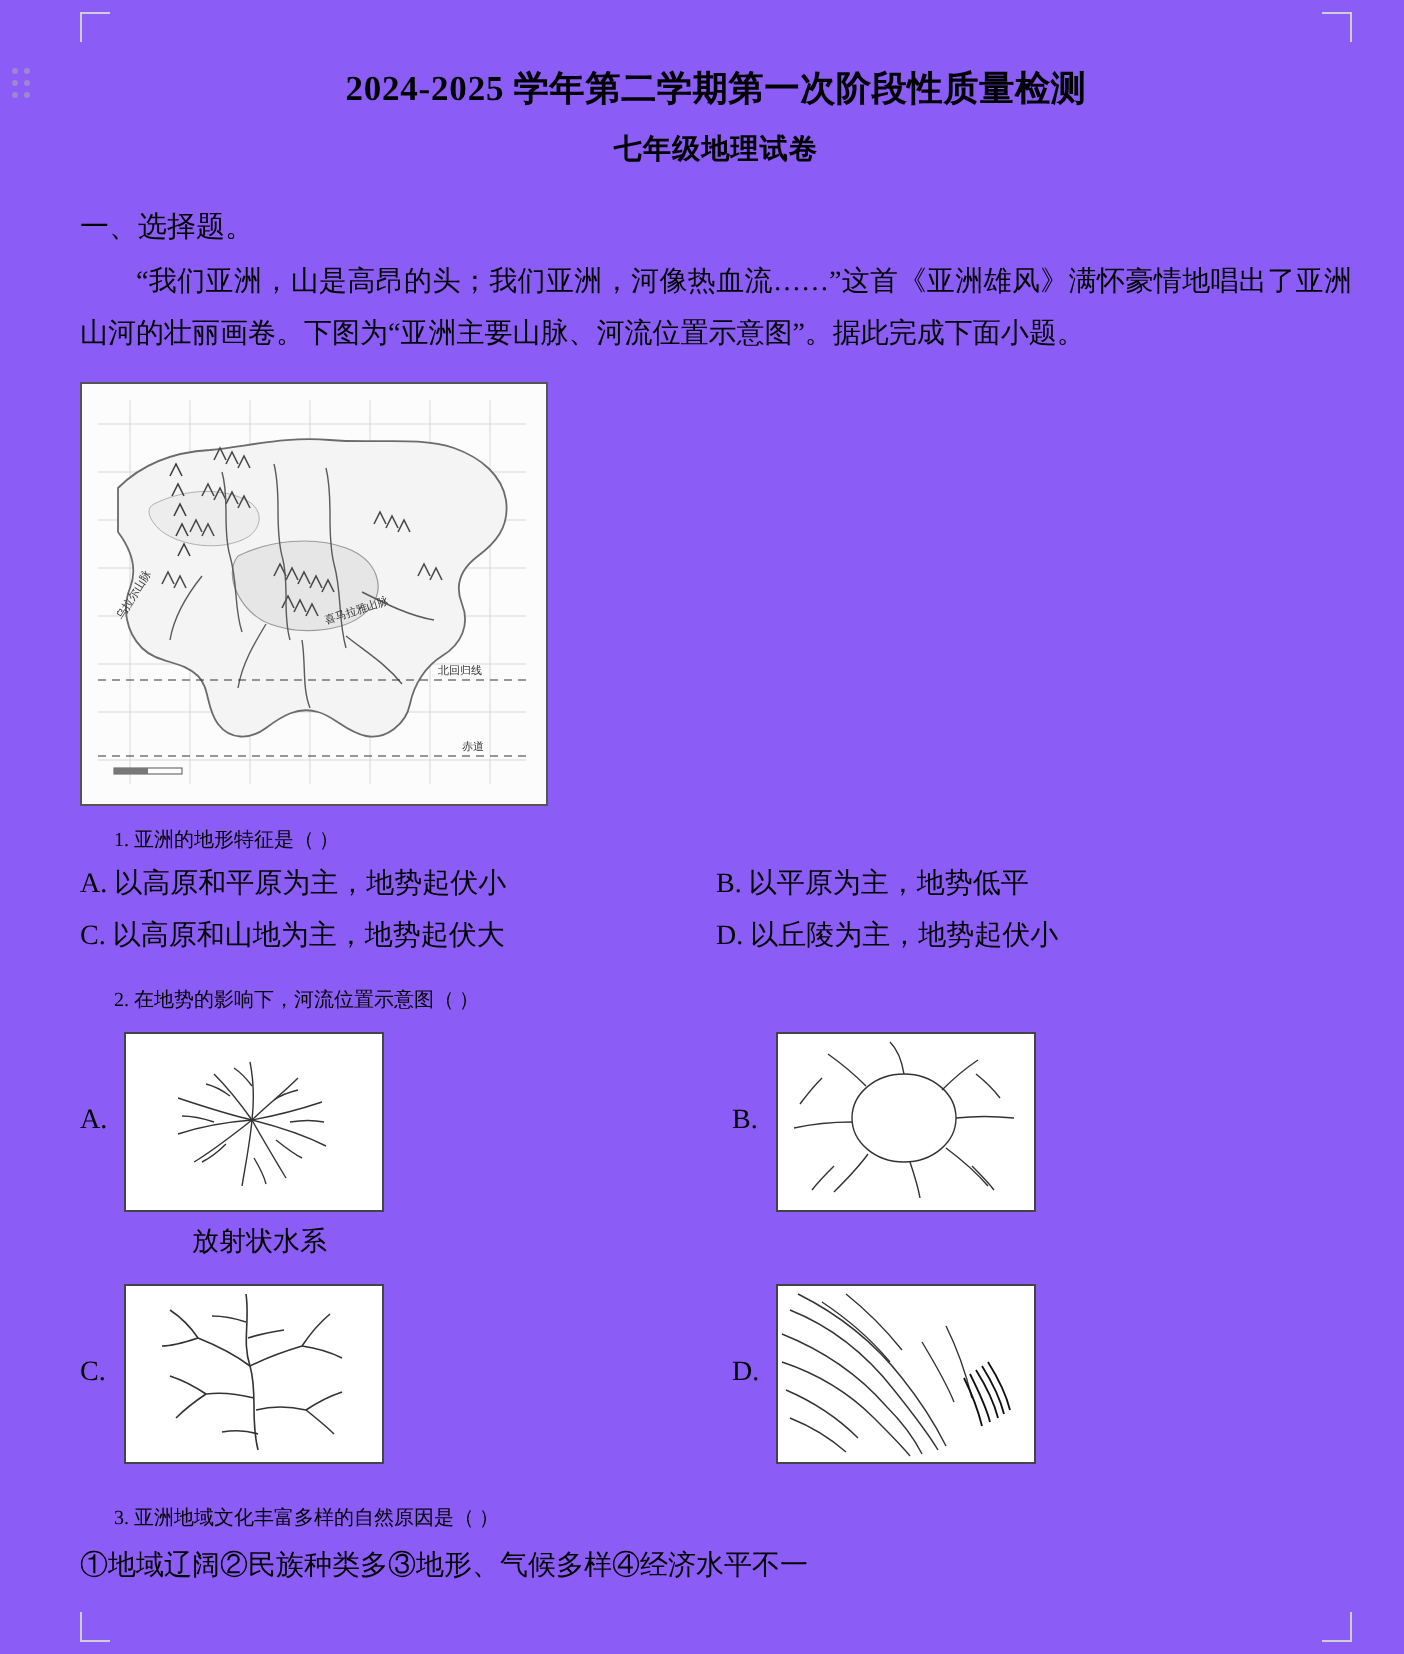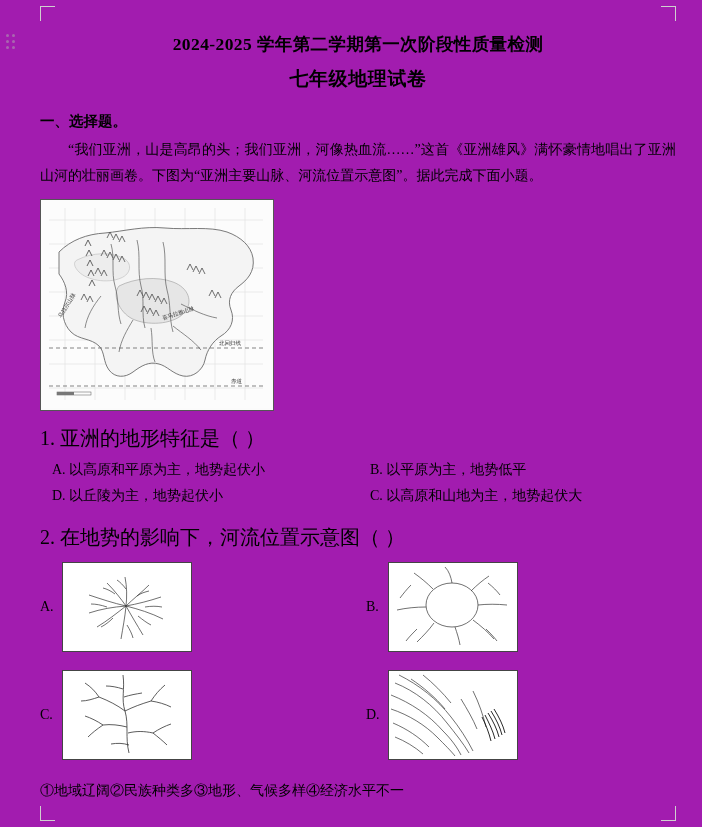--- a/index.html
+++ b/index.html
@@ -10,21 +10,21 @@
   body {
     width: 702px;
     height: 827px;
     font-family: "Liberation Serif", serif;
     overflow: hidden;
   }
   .page {
     position: relative;
     width: 702px;
     height: 827px;
-    background: #a21caf;
+    background: #8b5cf6;
     box-sizing: border-box;
   }
   
   .crop {
     position: absolute;
     width: 14px;
     height: 14px;
     border: 0 solid #cfcfcf;
   }
   .crop.tl { top: 6px; left: 40px; border-left-width: 1px; border-top-width: 1px; }
@@ -64,51 +64,51 @@
     font-weight: bold;
     margin: 0;
     color: #000;
   }
   h1.title {
     font-size: 17.5px;
     letter-spacing: .4px;
     padding: 6px 0 4px;
   }
   h2.subtitle {
-    font-size: 19px;
+    font-size: 14px;
     letter-spacing: .6px;
     padding: 6px 0 10px;
   }
 
   .section-head {
     font-size: 14.5px;
-    font-weight: bold;
+    font-weight: normal;
     margin: 10px 0 6px;
   }
 
   .para {
     font-size: 14px;
     line-height: 1.85;
     text-indent: 2em;
     margin: 0;
     text-align: justify;
     font-family: Liberation Serif, serif;
   }
 
   .q {
-    font-size: 20px;
+    font-size: 10px;
     line-height: 1.9;
-    margin: 8px 0 0;
+    margin: 8px 17px 0;
   }
   .opt-row {
     display: flex;
     font-size: 14px;
     line-height: 1.9;
   }
-  .opt-row .opt { width: 50%; margin-left: 12px; }
+  .opt-row .opt { width: 50%; }
 
   
   .map-fig {
     width: 232px;
     height: 210px;
     border: 1px solid #555;
     margin: 10px 0 6px 0;
     background: #fbfbfb;
     position: relative;
     overflow: hidden;
@@ -261,22 +261,22 @@
 
     <div class="q">
       <span>1.</span>
       <span>亚洲的地形特征是（    ）</span>
     </div>
     <div class="opt-row">
       <div class="opt">A. 以高原和平原为主，地势起伏小</div>
       <div class="opt">B. 以平原为主，地势低平</div>
     </div>
     <div class="opt-row">
+      <div class="opt">C. 以高原和山地为主，地势起伏大</div>
       <div class="opt">D. 以丘陵为主，地势起伏小</div>
-      <div class="opt">C. 以高原和山地为主，地势起伏大</div>
     </div>
 
     <div class="q">
       <span>2.</span>
       <span>在地势的影响下，河流位置示意图（    ）</span>
     </div>
 
     <div class="choices">
 
       <div class="choice-row">
@@ -326,20 +326,21 @@
                 <path d="M99 20 C104 24 108 28 111 32"></path>
                 <path d="M22 22 C18 26 14 31 11 35"></path>
                 <path d="M28 66 C24 70 20 74 17 78"></path>
                 <path d="M97 66 C101 70 105 74 108 78"></path>
               </g>
             </svg>
           </div>
         </div>
       </div>
       <div class="choice-caption-row">
+        <div class="choice-caption">放射状水系</div>
       </div>
 
       <div class="choice-row">
         <div class="choice">
           <div class="letter">C.</div>
           <div class="box">
             <svg width="126" height="86" viewBox="0 0 126 86" xmlns="http://www.w3.org/2000/svg">
               <rect width="126" height="86" fill="#fff"></rect>
               <g stroke="#333" stroke-width="0.8" fill="none">
                 <path d="M60 4 C62 18 58 28 62 40 C66 54 62 66 66 82"></path>
@@ -388,16 +389,20 @@
                 <path d="M93 46 C97 54 100 62 102 70"></path>
               </g>
             </svg>
           </div>
         </div>
       </div>
       <div class="choice-caption-row">
       </div>
     </div>
 
+    <div class="q">
+      <span>3.</span>
+      <span>亚洲地域文化丰富多样的自然原因是（     ）</span>
+    </div>
     <div class="sub-note">①地域辽阔②民族种类多③地形、气候多样④经济水平不一</div>
 
   </div>
 </div>
 
 </body></html>

